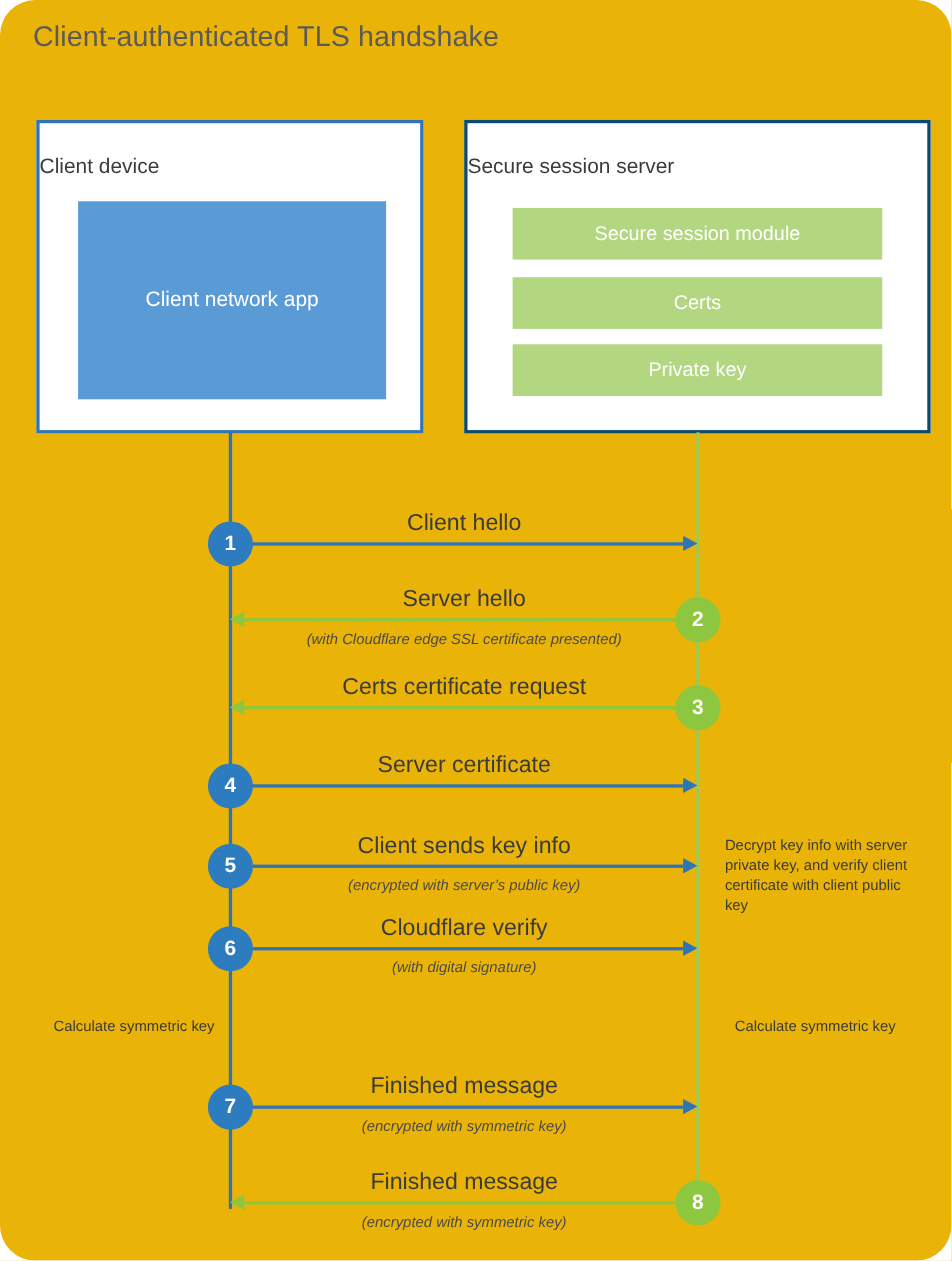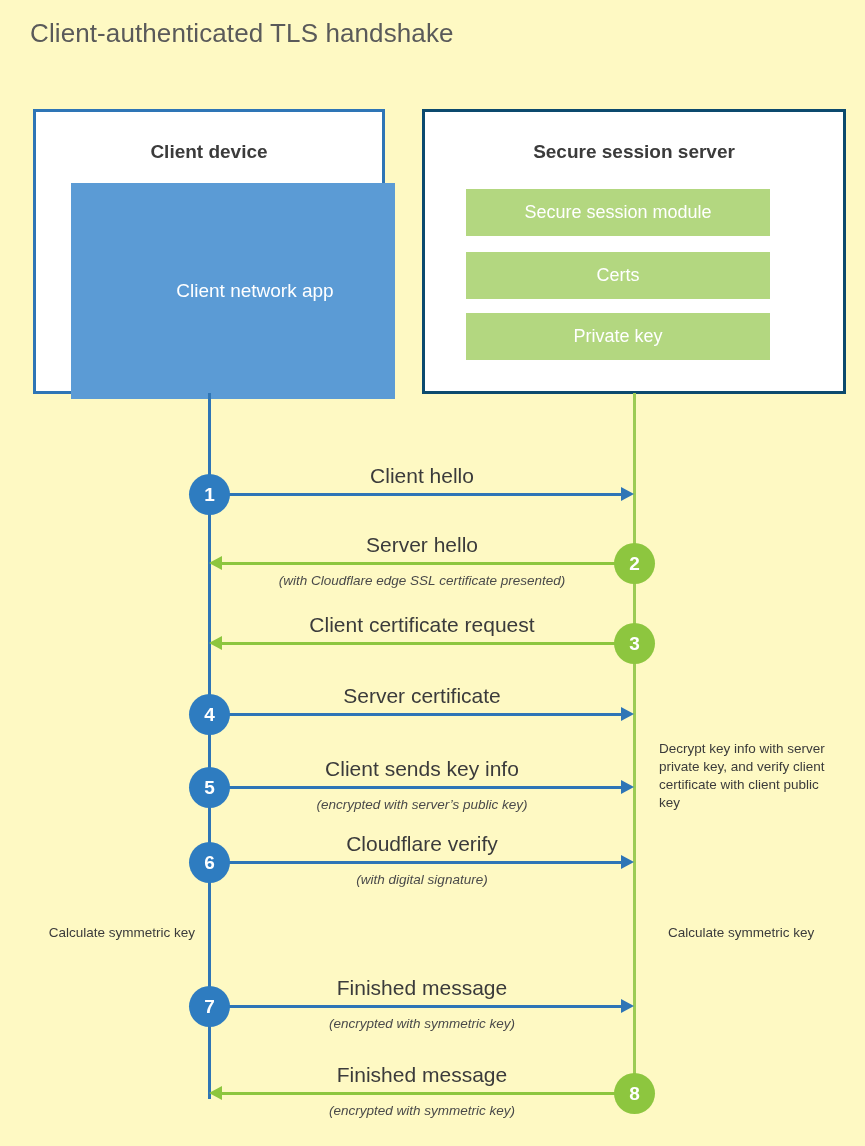--- a/index.html
+++ b/index.html
@@ -8,22 +8,23 @@
     background: #ffffff;
   }
   body {
     font-family: "Liberation Sans", sans-serif;
     -webkit-font-smoothing: antialiased;
   }
   #canvas {
     position: relative;
     width: 865px;
     height: 1146px;
-    background: #fef9c3;
+    background: #eab308;
     overflow: hidden;
+    border-radius: 32px;
   }
 
   
   #diagram-title {
     position: absolute;
     left: 30px;
     top: 18px;
     font-size: 26px;
     font-weight: 400;
     color: #5a5a5a;
@@ -49,47 +50,46 @@
     top: 109px;
     width: 424px;
     height: 285px;
     border: 3px solid #0c4a6e;
   }
   .party-title {
     position: absolute;
     left: 0;
     right: 0;
     top: 29px;
-    text-align: center;
+    text-align: left;
     font-size: 19px;
-    font-weight: bold;
+    font-weight: normal;
     color: #3b3b3b;
   }
 
   
   #client-app-block {
     position: absolute;
     left: 35px;
     top: 71px;
     width: 280px;
-    height: 216px;
+    height: 180px;
     background: #5b9bd5;
     color: #ffffff;
     font-size: 19px;
     line-height: 26px;
     display: flex;
     align-items: center;
     justify-content: center;
     text-align: center;
-    padding-left: 44px;
   }
   .server-block {
     position: absolute;
     left: 41px;
-    width: 304px;
+    width: 336px;
     height: 47px;
     background: #b3d780;
     color: #ffffff;
     font-size: 18px;
     display: flex;
     align-items: center;
     justify-content: center;
     text-align: center;
   }
   #server-block-0 { top: 77px; }
@@ -185,21 +185,21 @@
 
   
   .side-note {
     position: absolute;
     font-size: 13.5px;
     line-height: 18px;
     color: #3b3b3b;
   }
   #server-decrypt-note {
     left: 659px;
-    top: 740px;
+    top: 760px;
     width: 180px;
     text-align: left;
   }
   #client-calc-note {
     left: 40px;
     top: 923px;
     width: 155px;
     text-align: right;
     font-size: 13.5px;
     line-height: 19px;
@@ -247,21 +247,21 @@
     <div class="msg-line green" style="left:222px; width:412px"></div>
     <div class="arrow-head left green" style="left:209px"></div>
     <div class="msg-label">Server hello</div>
     <div class="msg-sublabel">(with Cloudflare edge SSL certificate presented)</div>
     <div class="step-badge green">2</div>
   </div>
 
   <div class="msg-row" style="top:643px">
     <div class="msg-line green" style="left:222px; width:412px"></div>
     <div class="arrow-head left green" style="left:209px"></div>
-    <div class="msg-label">Client certificate request</div>
+    <div class="msg-label">Certs certificate request</div>
     <div class="msg-sublabel"></div>
     <div class="step-badge green">3</div>
   </div>
 
   <div class="msg-row" style="top:714px">
     <div class="msg-line blue" style="left:209px; width:412px"></div>
     <div class="arrow-head right blue" style="left:621px"></div>
     <div class="msg-label">Server certificate</div>
     <div class="msg-sublabel"></div>
     <div class="step-badge blue">4</div>

